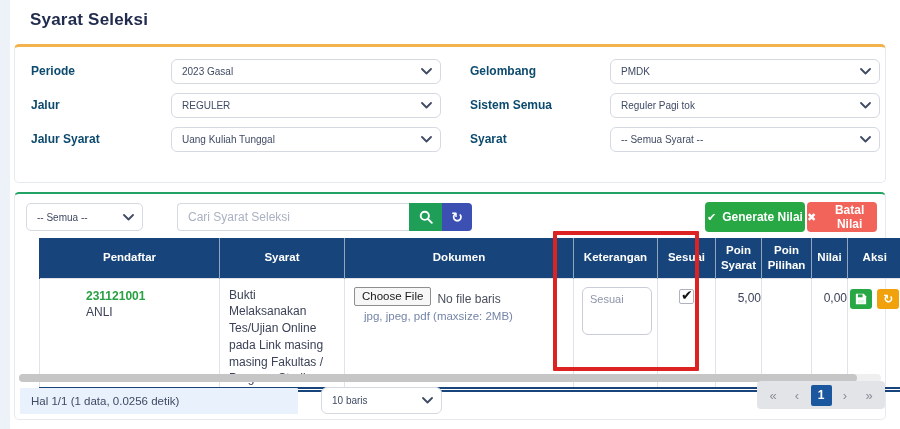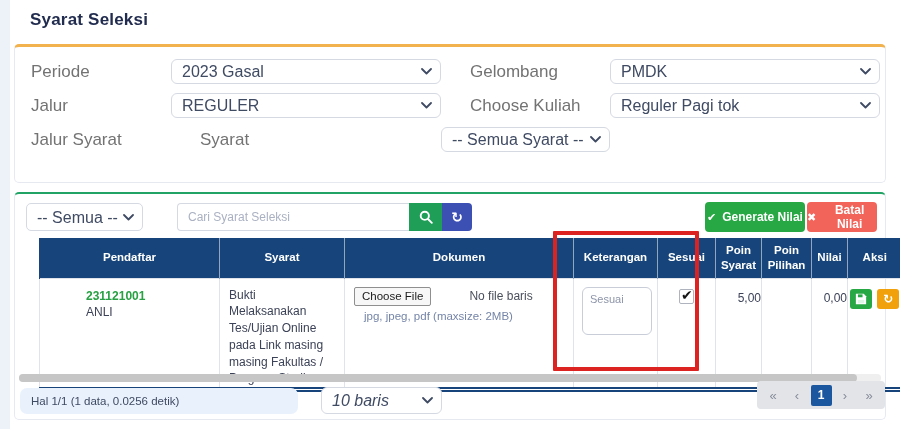--- a/index.html
+++ b/index.html
@@ -12,28 +12,28 @@
     color:#3c4257;
   }
   .left-strip { position:absolute; left:0; top:0; width:10px; height:429px; background:#edf1f8; }
   .page-title { position:absolute; left:30px; top:10px; font-size:17px; font-weight:bold; color:#212c4f; letter-spacing:.2px; }
 
   .card { position:absolute; left:14px; width:872px; background:#fff; border:1px solid #e7e9f0; border-radius:5px; }
   .card-filters { top:44px; height:139px; border-top:3px solid #f2b24e; }
   .card-table   { top:192px; height:228px; border-top:2px solid #21a366; }
 
   .filter-grid { display:grid; grid-template-columns:140px 270px 169px 270px; row-gap:9px; padding:12px 0 0 16px; }
-  .flabel { font-size:17px; font-weight:normal; color:#737373; line-height:25px; }
+  .flabel { font-size:12px; font-weight:bold; color:#0c4a6e; line-height:25px; }
   .flabel.right { padding-left:29px; }
 
   .select { position:relative; height:25px; }
   .select select {
     width:100%; height:25px; appearance:none; -webkit-appearance:none;
     border:1px solid #d5d9e2; border-radius:6px; background:#fff;
-    font-family:"Liberation Sans",sans-serif; font-size:16px; color:#3f4a63;
+    font-family:"Liberation Sans",sans-serif; font-size:10px; color:#3f4a63;
     padding:0 24px 0 10px; outline:none;
   }
   .chev { position:absolute; right:9px; top:9px; pointer-events:none; line-height:0; }
 
   
   .mini-select { position:absolute; left:11px; top:9px; width:117px; height:28px; }
   .mini-select select { height:28px; border-radius:5px; }
   .mini-select .chev { top:11px; }
   .search-input {
     position:absolute; left:162px; top:9px; width:232px; height:28px;
@@ -59,42 +59,42 @@
   table.grid th:first-child { border-left:1px solid #17457b; }
   table.grid td {
     border:1px solid #e0e4ea; vertical-align:top; font-size:12px; color:#3c4257;
     height:80px; padding:0;
   }
   .cell-pendaftar { padding:10px 6px 0 46px !important; }
   .applicant-id { color:#27a143; font-weight:bold; }
   .applicant-name { margin-top:2px; }
   .cell-syarat { padding:8px 8px 0 9px !important; line-height:1.4; }
   .cell-dokumen { padding:8px 4px 0 9px !important; }
-  .file-row { display:flex; align-items:center;gap:32px; }
+  .file-row { display:flex; align-items:flex-end; }
   .file-btn { border:1px solid #8f8f8f; background:#f7f7f7; border-radius:2px; font-size:11.5px; color:#1a1a1a; padding:1px 7px; line-height:15px; }
   .file-status { margin-left:6px; color:#4a4f5c; font-size:12px; }
   .file-hint { margin:4px 0 0 10px; color:#7585a8; font-size:11.5px; }
   .cell-ket { padding:8px 0 0 8px !important; }
   .ket-textarea { width:70px; height:48px; border:1px solid #c8cdd8; border-radius:6px; resize:none; padding:5px 7px; font-family:"Liberation Sans",sans-serif; font-size:11px; color:#8d95a9; outline:none; }
   .cell-center { text-align:right; padding-top:12px !important; }
   .cell-check { text-align:center; padding-top:10px !important; }
   .checkbox { display:inline-block; width:15px; height:15px; border:1px solid #aeb3bd; border-radius:2px; background:#fff; position:relative; }
   .checkbox .check-glyph { position:absolute; left:1px; top:-3px; font-family:"DejaVu Sans",sans-serif; font-size:14px; font-weight:900; color:#151515; }
   .cell-aksi { text-align:center; padding-top:10px !important; }
   .act-btn { display:inline-flex; align-items:center; justify-content:center; width:22px; height:20px; border:none; border-radius:3px; margin:0 1px; cursor:pointer; vertical-align:top; }
   .act-save { background:#28a745; }
   .act-sync { background:#f0a10c; }
   .act-sync .glyph-white { font-size:12px; }
 
   .scrollbar { position:absolute; left:4px; top:180px; width:862px; height:8px; background:#efefef; border-radius:4px; }
   .scroll-thumb { position:absolute; left:0; top:0; width:838px; height:8px; background:#c6c6c6; border-radius:4px; }
 
-  .footer-info { position:absolute; left:5px; top:194px; width:278px; height:26px; background:#e9f2fc; border-radius:7px; font-size:11.5px; color:#3f4a63; line-height:26px; padding-left:11px; }
+  .footer-info { position:absolute; left:5px; top:194px; width:278px; height:26px; background:#e9f2fc; border-radius:1px; font-size:11.5px; color:#3f4a63; line-height:26px; padding-left:11px; }
   .pagesize-select { position:absolute; left:306px; top:193px; width:121px; height:27px; }
-  .pagesize-select select { height:27px;font-style:italic; }
+  .pagesize-select select { height:27px; }
   .pagesize-select .chev { top:10px; }
 
   .pagination { position:absolute; left:742px; top:187px; width:128px; height:28px; background:#e3e4e8; border-radius:4px; display:flex; align-items:center; justify-content:space-around; padding:0 4px; }
   .page-item { width:21px; height:21px; line-height:21px; text-align:center; font-size:13px; color:#878d9a; cursor:pointer; border-radius:2px; }
   .page-item.active { background:#1b579e; color:#fff; font-size:12px; font-weight:bold; }
 
   .highlight-box { position:absolute; left:553px; top:231px; width:146px; height:140px; border:4px solid #dd2222; border-radius:1px; z-index:50; pointer-events:none; }
 </style>
 </head>
 <body>
@@ -120,29 +120,35 @@
           </svg></span>
     </div>
 
     <div class="flabel">Jalur</div>
     <div class="select">
       <select><option>REGULER</option></select>
       <span class="chev"><svg width="11" height="7">
             <polyline points="1,1 5.5,5.5 10,1" stroke="#3f4a63" stroke-width="1.8" fill="none" stroke-linecap="round" stroke-linejoin="round"></polyline>
           </svg></span>
     </div>
-    <div class="flabel right">Choose Kuliah</div>
+    <div class="flabel right">Sistem Semua</div>
     <div class="select">
       <select><option>Reguler Pagi tok</option></select>
       <span class="chev"><svg width="11" height="7">
             <polyline points="1,1 5.5,5.5 10,1" stroke="#3f4a63" stroke-width="1.8" fill="none" stroke-linecap="round" stroke-linejoin="round"></polyline>
           </svg></span>
     </div>
 
     <div class="flabel">Jalur Syarat</div>
+    <div class="select">
+      <select><option>Uang Kuliah Tunggal</option></select>
+      <span class="chev"><svg width="11" height="7">
+            <polyline points="1,1 5.5,5.5 10,1" stroke="#3f4a63" stroke-width="1.8" fill="none" stroke-linecap="round" stroke-linejoin="round"></polyline>
+          </svg></span>
+    </div>
     <div class="flabel right">Syarat</div>
     <div class="select">
       <select><option>-- Semua Syarat --</option></select>
       <span class="chev"><svg width="11" height="7">
             <polyline points="1,1 5.5,5.5 10,1" stroke="#3f4a63" stroke-width="1.8" fill="none" stroke-linecap="round" stroke-linejoin="round"></polyline>
           </svg></span>
     </div>
 
     <div></div>
       <div></div>

